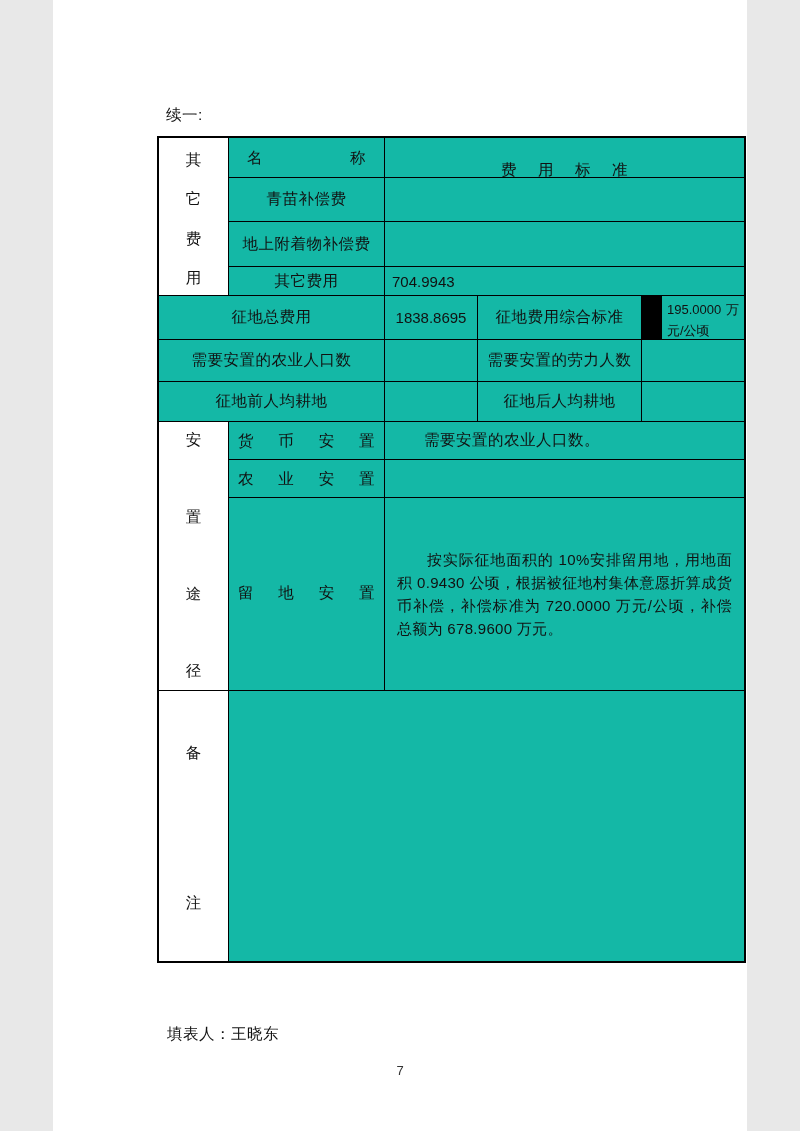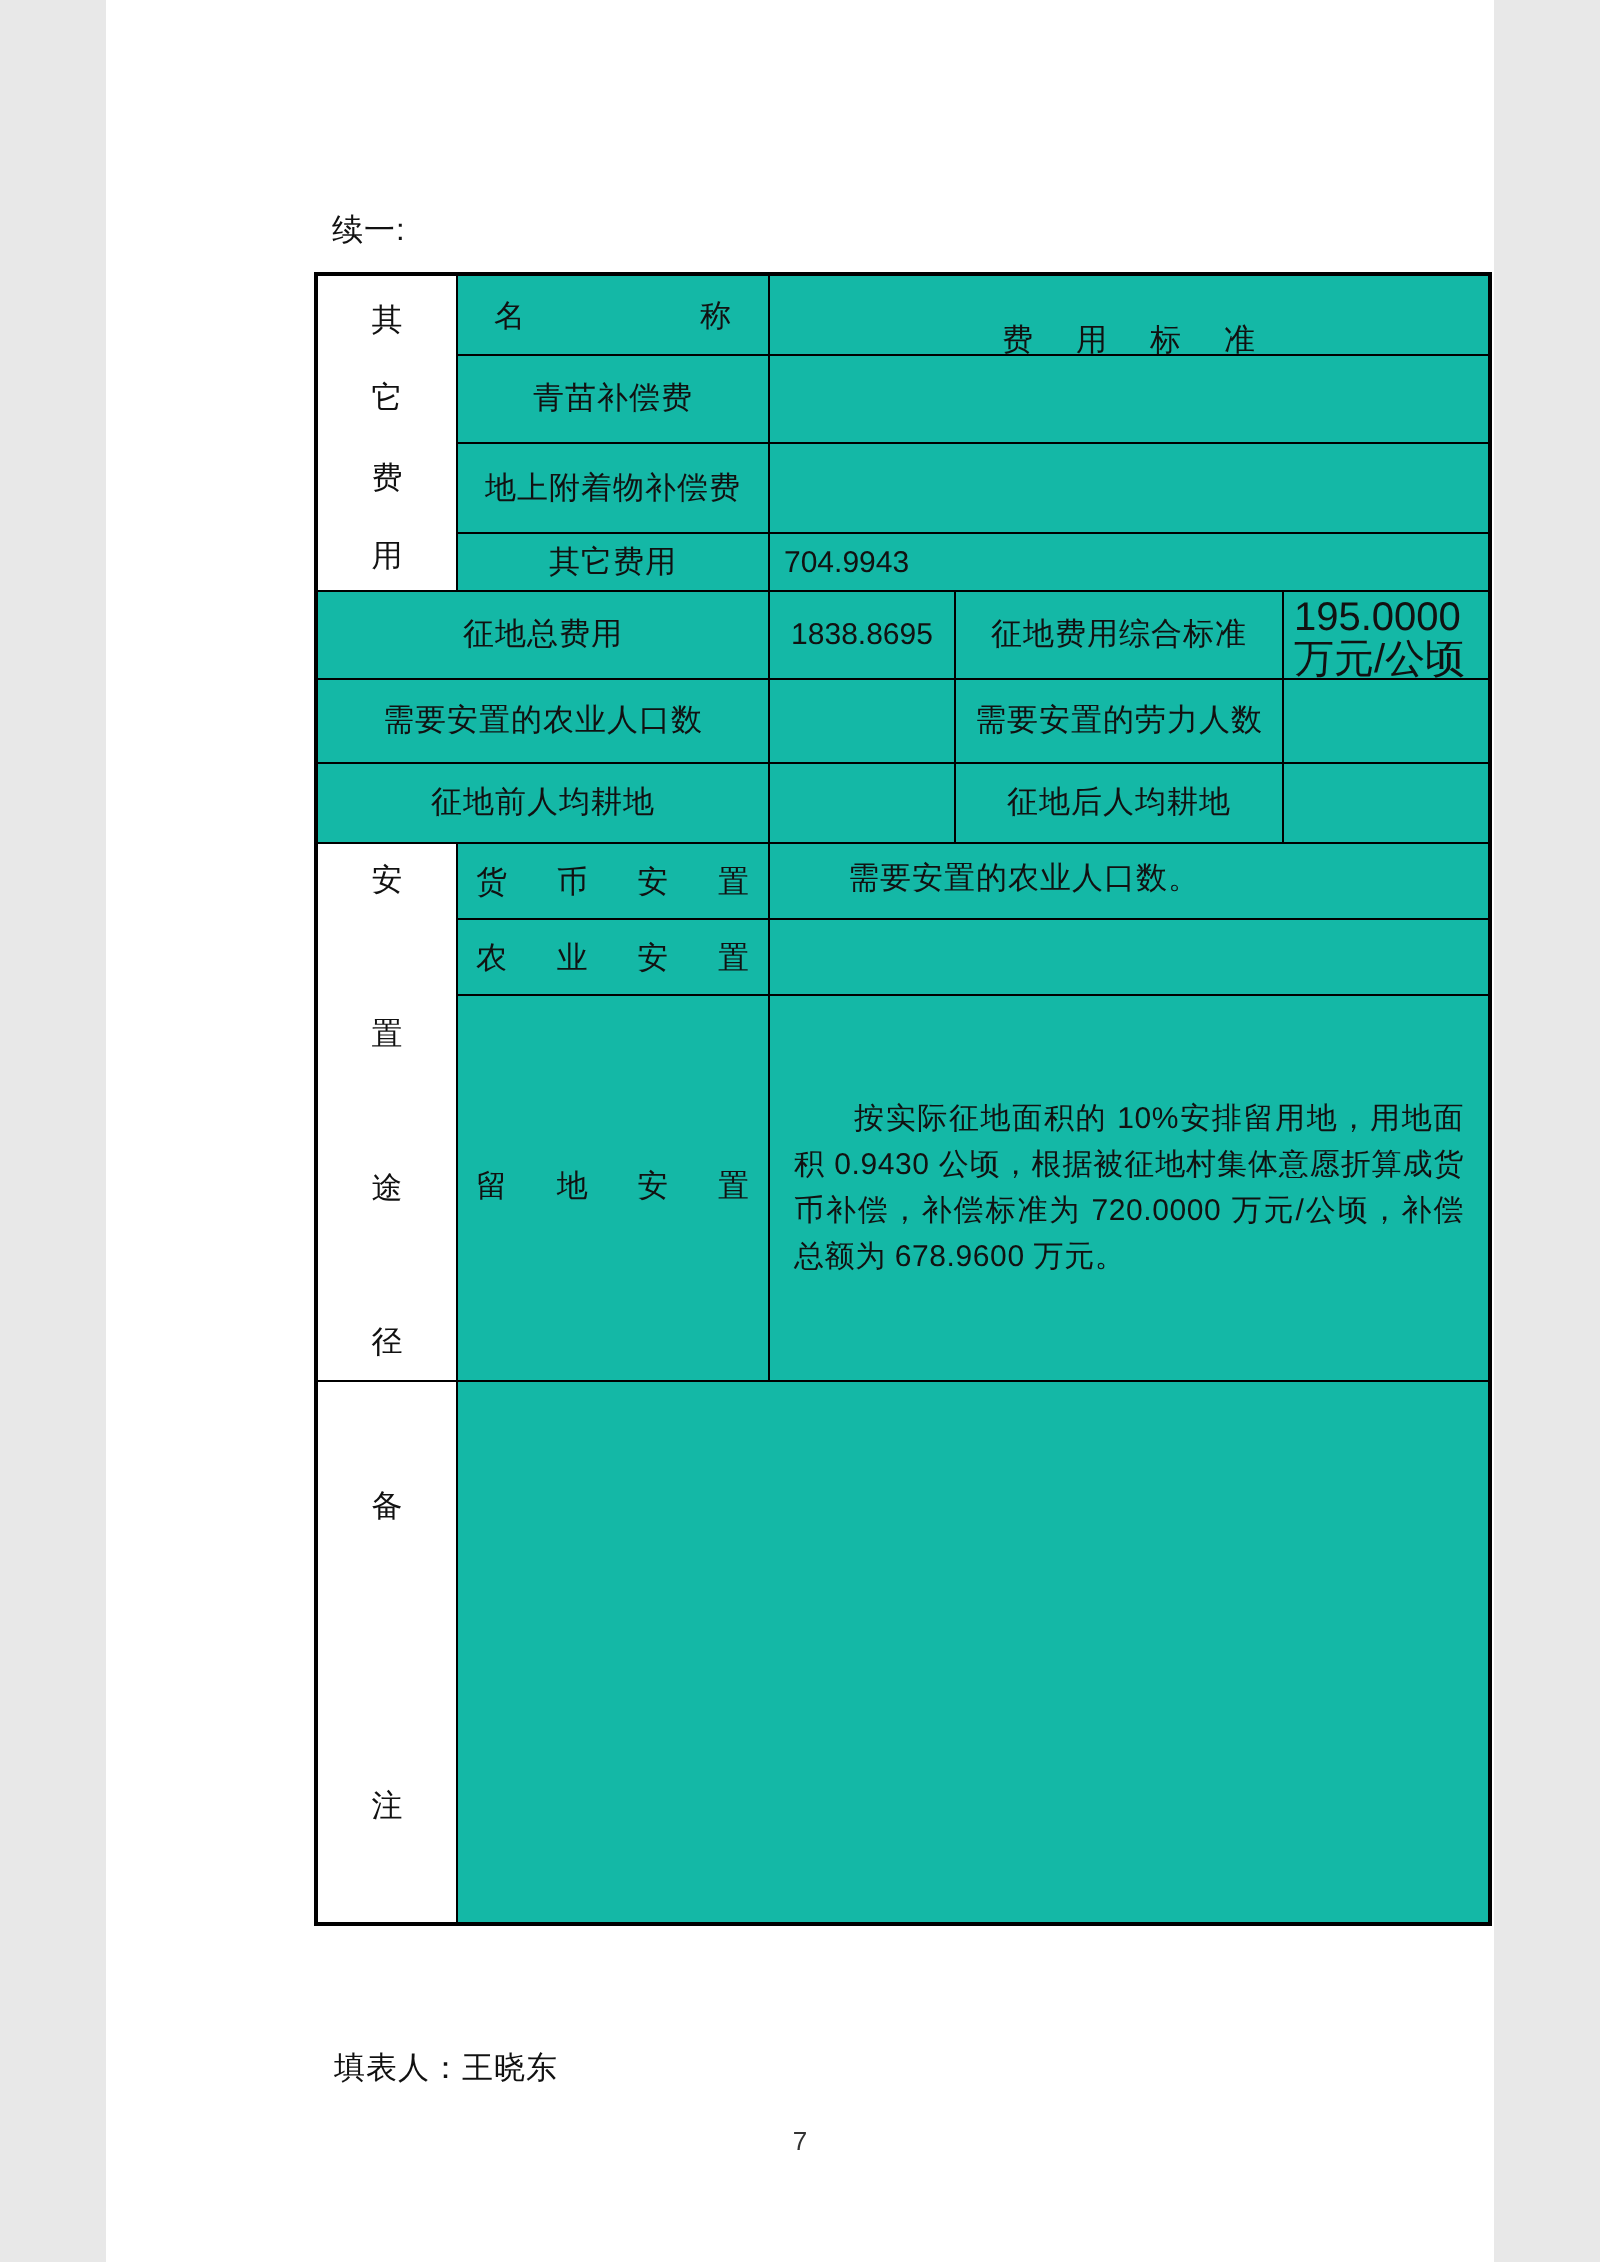--- a/index.html
+++ b/index.html
@@ -44,21 +44,21 @@
     background:#ffffff;
     display:flex; flex-direction:column; align-items:center;
     font-size:15.5px;
   }
   .vcell.fees  { justify-content:space-between; padding:12px 0 6px; }
   .vcell.way   { justify-content:space-between; padding:8px 0; }
   .vcell.remark{ justify-content:space-between; padding:52px 0 47px; }
   
   .cell.jwrap {
     display:block; text-align:justify; text-align-last:left;
-    padding:3px 5px 0; font-size:20px; letter-spacing:0; line-height:21px;
+    padding:3px 5px 0; font-size:13px; letter-spacing:0; line-height:21px;margin-left:20px;
   }
   
   .cell.indent1 {
     display:block; padding-left:8px; text-indent:2em;
     line-height:36px;
   }
   
   .cell.paracell { padding:0 12px; }
   .para {
     font-size:15px; letter-spacing:0.3px;

